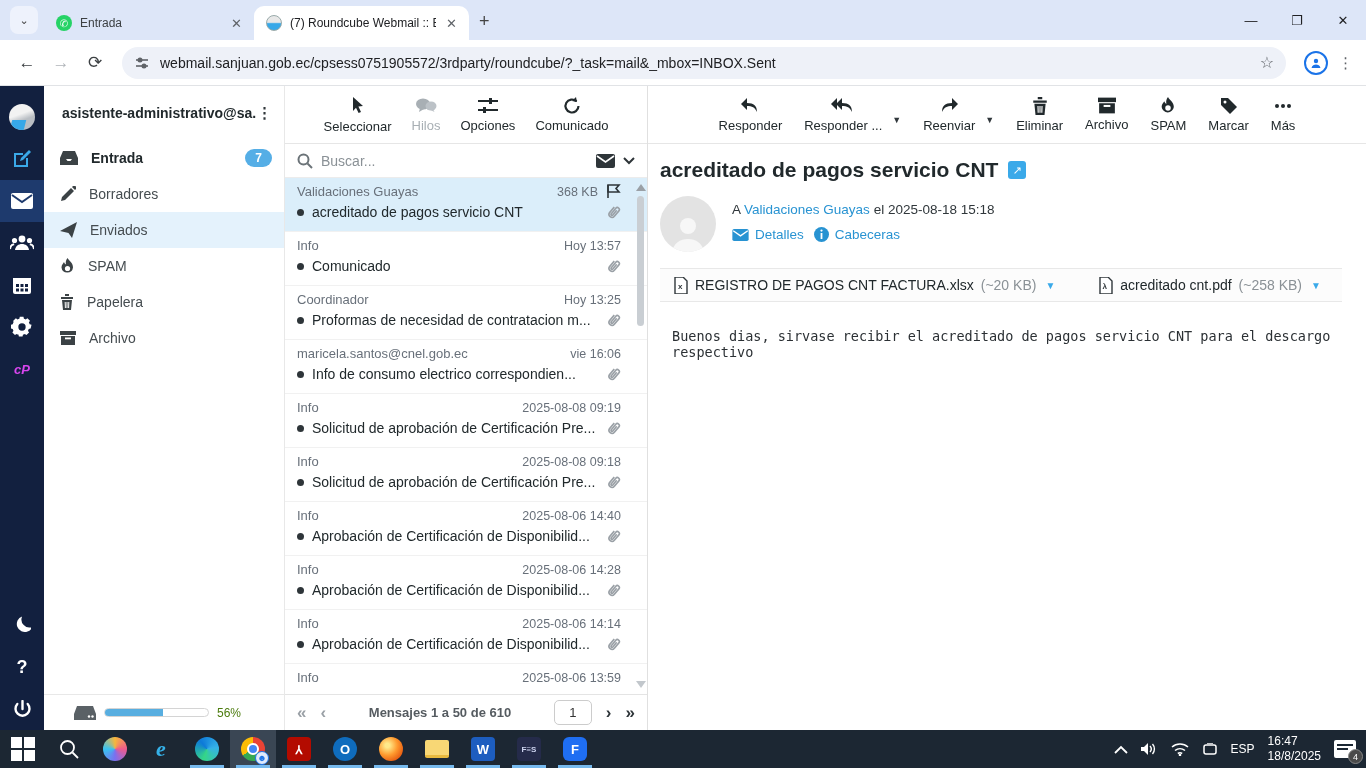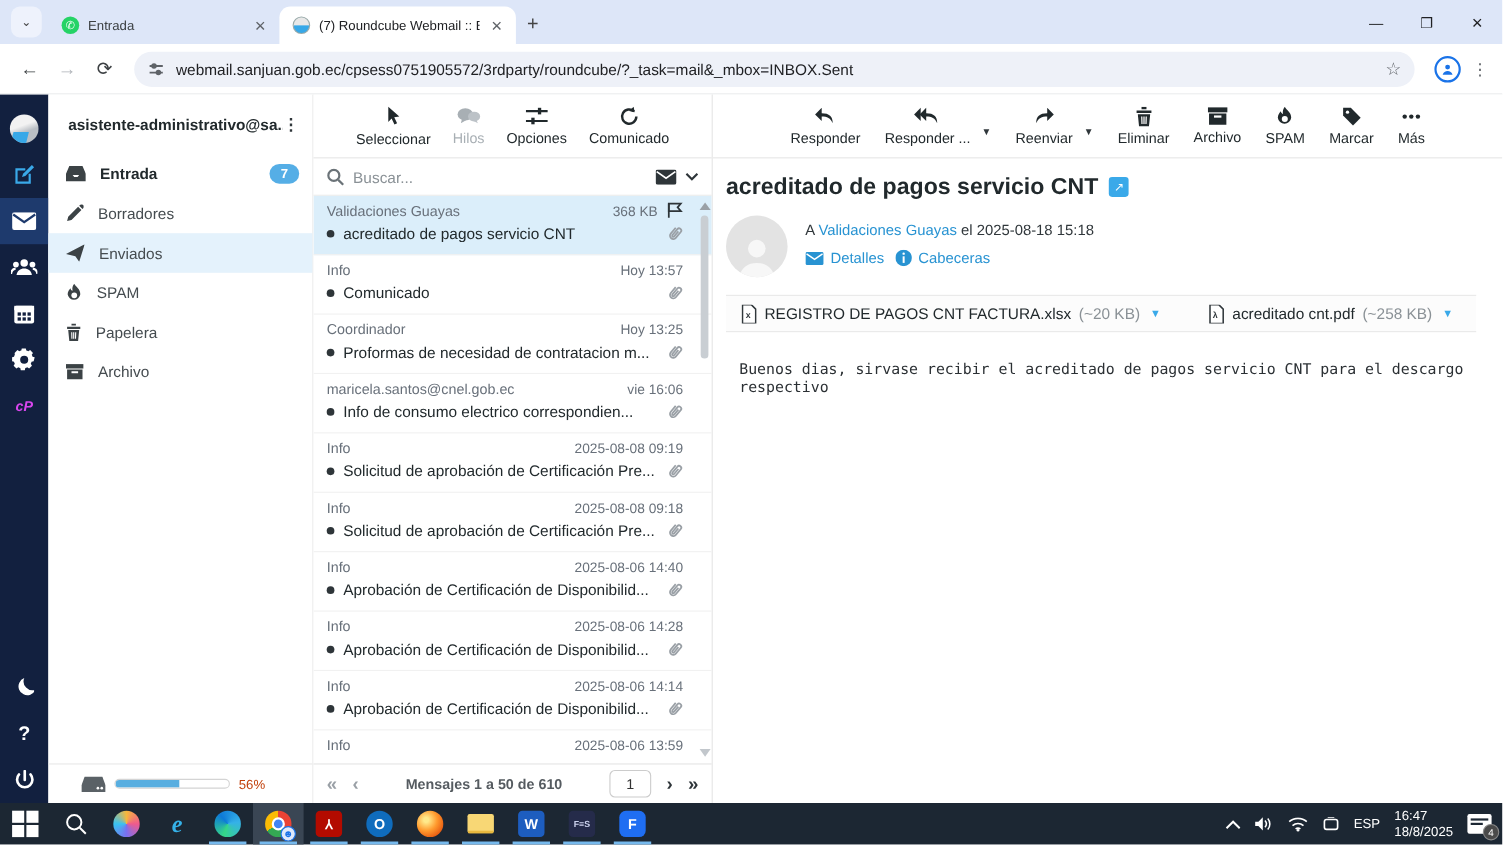--- a/index.html
+++ b/index.html
@@ -48,21 +48,21 @@
   .acct .mail-txt { flex:1; white-space:nowrap; overflow:hidden; }
   .vdots { color:#30373b; font-size:15px; font-weight:bold; letter-spacing:0; }
   .frow { height:36px; display:flex; align-items:center; gap:13px; padding:0 12px 0 16px; font-size:14px; color:#454c50; }
   .frow svg { flex:none; }
   .frow.selected { background:#e4f2fc; }
   .frow .flabel.strong { font-weight:bold; color:#21292c; }
   .badge { margin-left:auto; background:#55aee6; color:#fff; font-size:12px; font-weight:bold; border-radius:10px; padding:2px 10px; }
   .quota { margin-top:auto; height:36px; border-top:1px solid #e8e8e8; display:flex; align-items:center; gap:8px; padding:0 12px 0 30px; }
   .qbar { width:105px; height:9px; border:1px solid #d4d4d4; border-radius:5px; overflow:hidden; background:#fff; }
   .qfill { height:100%; background:#58aee0; }
-  .qtext { font-size:12px; color:#c2410c; }
+  .qtext { font-size:12px; color:#4d7c0f; }
 
   
   .listpane { width:363px; border-right:1px solid #e0e0e0; display:flex; flex-direction:column; flex:none; background:#fff; }
   .ptoolbar { height:58px; display:flex; align-items:center; justify-content:center; gap:20px; border-bottom:1px solid #e6e6e6; flex:none; }
   .tbtn { display:flex; flex-direction:column; align-items:center; gap:3px; font-size:13px; color:#21292c; }
   .tbtn svg { display:block; }
   .tbtn.disabled { color:#a8afb4; }
   .tcaret { font-size:9px; color:#30373b; margin:10px 0 0 -12px; }
   .searchrow { height:34px; display:flex; align-items:center; gap:8px; padding:0 12px; border-bottom:1px solid #ececec; flex:none; }
   .searchrow input { flex:1; border:none; outline:none; font-size:14px; color:#333; background:transparent; }

